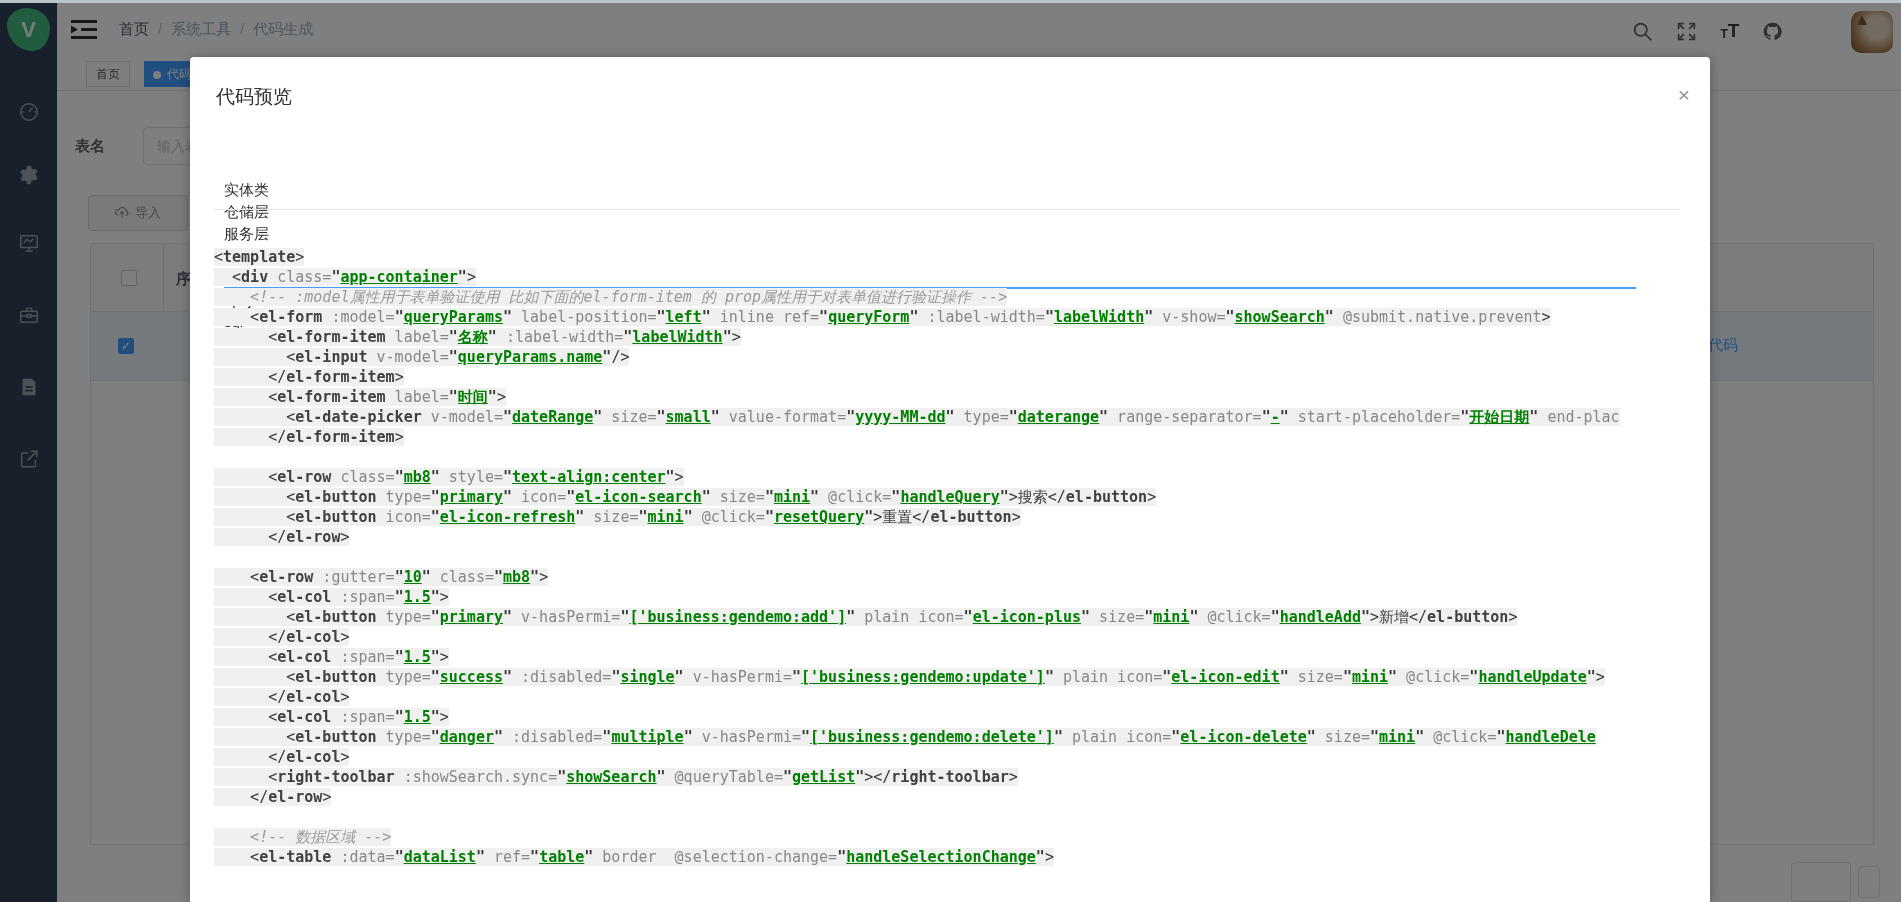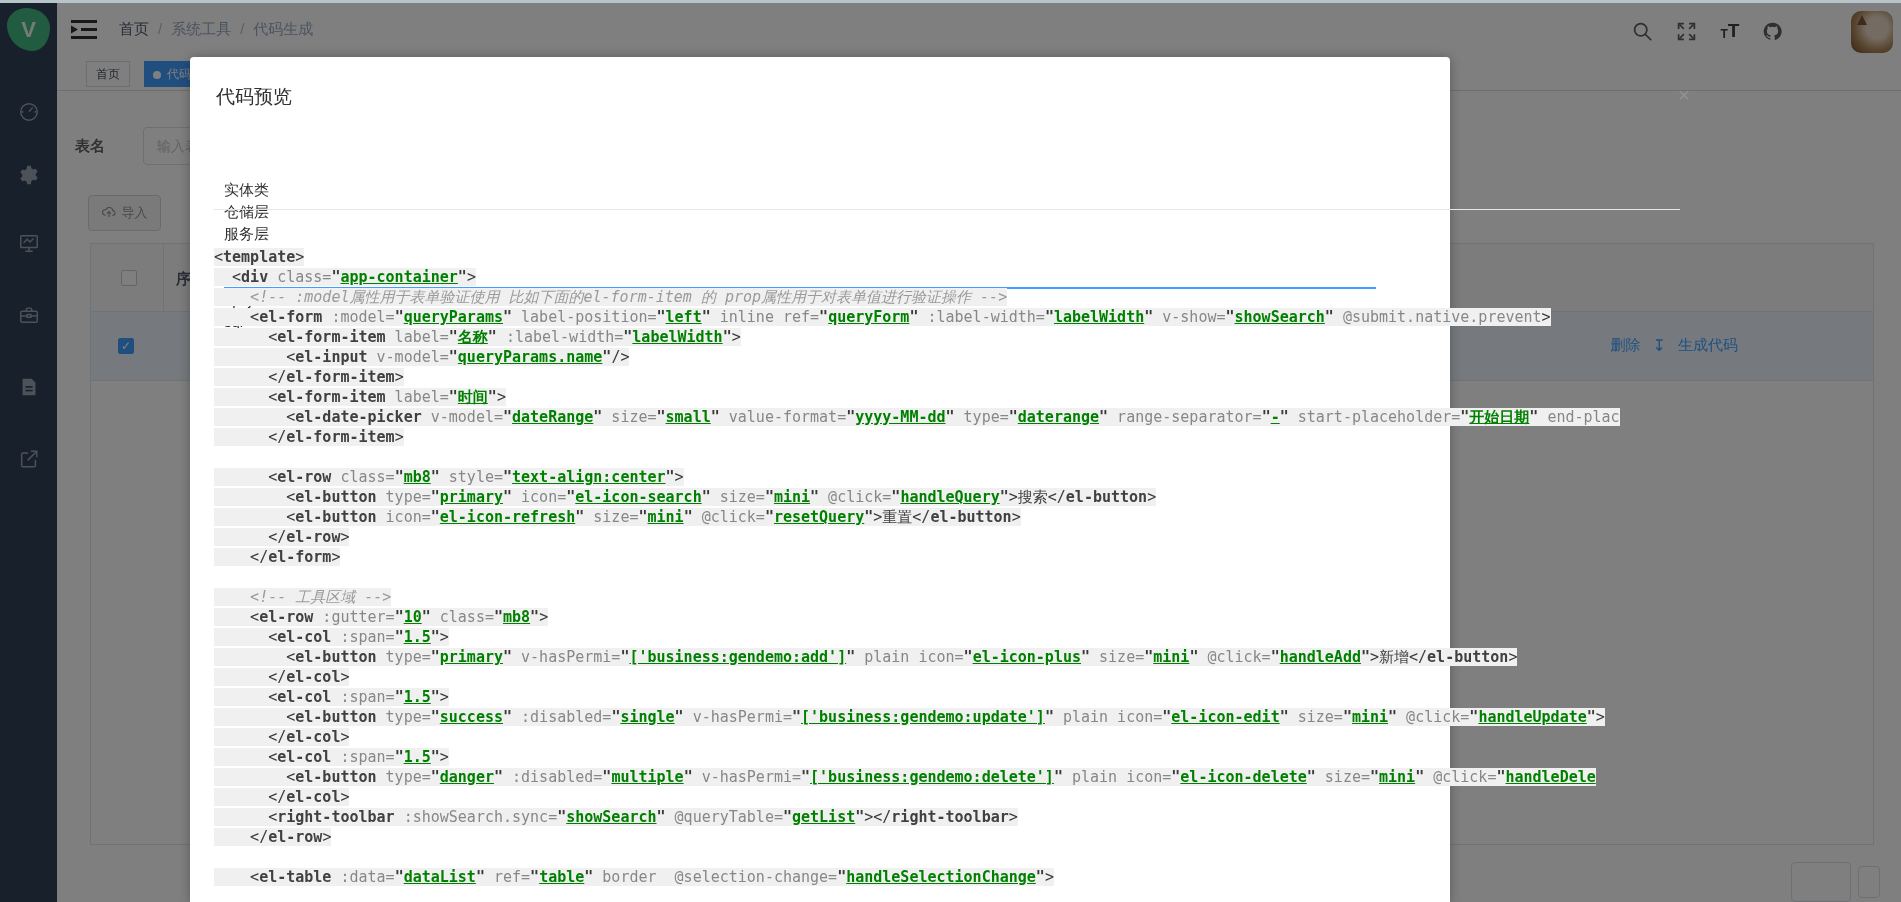--- a/index.html
+++ b/index.html
@@ -33,38 +33,38 @@
   .tagsview { position:absolute; left:57px; top:57px; right:0; height:34px; background:#fff; border-bottom:1px solid #d8dce5; z-index:1; }
   .tag { position:absolute; top:4px; height:26px; line-height:24px; padding:0 9px; font-size:12px;
     border:1px solid #d8dce5; background:#fff; color:#495060; cursor:pointer; }
   .tag.active { background:#409eff; border-color:#409eff; color:#fff; padding-left:22px; }
   .tag.active:before { content:""; position:absolute; left:8px; top:9px; width:8px; height:8px; border-radius:50%; background:#fff; }
 
   .content { position:absolute; left:57px; top:91px; right:0; bottom:0; background:#fff; z-index:1; }
   .form-label { position:absolute; left:18px; top:46px; font-size:15px; font-weight:bold; color:#606266;text-align:right; }
   .form-input { position:absolute; left:86px; top:36px; width:240px; height:38px; border:1px solid #dcdfe6; border-radius:4px;
     background:#fff; font-size:14px; color:#c0c4cc; padding:0 13px; line-height:36px; }
-  .btn-import { position:absolute; left:31px; top:104px; width:73px; height:36px; background:#f4f4f5; border:1px solid #d3d4d6;
+  .btn-import { position:absolute; left:31px; top:104px; width:100px; height:36px; background:#f4f4f5; border:1px solid #d3d4d6;
     border-radius:4px; color:#909399; font-size:13px; display:flex; align-items:center; justify-content:center; gap:6px; cursor:pointer; }
   .btn-import svg { width:14px; height:14px; stroke:#909399; fill:none; stroke-width:2; }
 
   .gen-table { position:absolute; left:33px; top:152px; width:1784px; height:602px; border:1px solid #dfe6ec; }
   .gt-header { position:absolute; left:0; top:0; width:100%; height:68px; background:#f8f8f9; border-bottom:1px solid #dfe6ec; }
   .gt-colsep { position:absolute; left:72px; top:0; width:1px; height:137px; background:#dfe6ec; }
   .checkbox { position:absolute; width:16px; height:16px; border:1px solid #c6cad1; border-radius:2px; background:#fff; }
   .checkbox.checked { background:#409eff; border-color:#409eff; color:#fff; font-size:12px; line-height:14px; text-align:center; }
   .gt-index-h { position:absolute; left:85px; top:26px; font-size:15px; font-weight:bold; color:#515a6e; }
   .gt-row-selected { position:absolute; left:0; top:68px; width:100%; height:69px; background:#ecf5ff; border-bottom:1px solid #dfe6ec; }
   .row-links { position:absolute; top:24px; right:135px; display:flex; align-items:center; gap:12px; color:#409eff; font-size:15px; }
   .row-links .lk { cursor:pointer; white-space:nowrap; }
   .pager-box { position:absolute; border:1px solid #dcdfe6; border-radius:4px; background:#fff; }
 
   
   .overlay { position:absolute; inset:0; background:rgba(0,0,0,0.5); z-index:50; }
-  .dialog { position:absolute; left:190px; top:57px; width:1260px; height:845px; background:#fff;
+  .dialog { position:absolute; left:190px; top:57px; width:1520px; height:845px; background:#fff;
     border-radius:4px 4px 0 0; z-index:100; box-shadow:0 1px 12px rgba(0,0,0,0.3); }
   .dlg-title { position:absolute; left:26px; top:27px; font-size:19px; color:#303133; }
   .dlg-close { position:absolute; left:1482px; top:26px; width:24px; height:24px; color:#909399; font-size:21px;
     line-height:24px; text-align:center; cursor:pointer; }
   .dlg-tabs { position:absolute; left:34px; top:122px; right:30px; height:31px; display:flex;flex-direction:column; }
   .dlg-tab { font-size:15px; color:#303133; margin-right:44px; height:31px; line-height:22px; cursor:pointer; position:relative; }
   .dlg-tab.active { color:#409eff; }
   .dlg-tab.active:after { content:""; position:absolute; left:0; bottom:0; height:2px; width:100%; background:#409eff; }
   .dlg-tabline { position:absolute; left:24px; top:152px; width:1466px; height:1px; background:#e4e7ed; }
 
@@ -255,33 +255,32 @@
         <div class="cl"><span class="bg"><span class="tk-p">        &lt;</span><span class="tk-t">el-input</span><span class="tk-a"> v-model=</span><span class="tk-q">"</span><span class="tk-v">queryParams.name</span><span class="tk-q">"</span><span class="tk-p">/&gt;</span></span></div>
         <div class="cl"><span class="bg"><span class="tk-p">      &lt;/</span><span class="tk-t">el-form-item</span><span class="tk-p">&gt;</span></span></div>
         <div class="cl"><span class="bg"><span class="tk-p">      &lt;</span><span class="tk-t">el-form-item</span><span class="tk-a"> label=</span><span class="tk-q">"</span><span class="tk-v">时间</span><span class="tk-q">"</span><span class="tk-p">&gt;</span></span></div>
         <div class="cl"><span class="bg"><span class="tk-p">        &lt;</span><span class="tk-t">el-date-picker</span><span class="tk-a"> v-model=</span><span class="tk-q">"</span><span class="tk-v">dateRange</span><span class="tk-q">"</span><span class="tk-a"> size=</span><span class="tk-q">"</span><span class="tk-v">small</span><span class="tk-q">"</span><span class="tk-a"> value-format=</span><span class="tk-q">"</span><span class="tk-v">yyyy-MM-dd</span><span class="tk-q">"</span><span class="tk-a"> type=</span><span class="tk-q">"</span><span class="tk-v">daterange</span><span class="tk-q">"</span><span class="tk-a"> range-separator=</span><span class="tk-q">"</span><span class="tk-v">-</span><span class="tk-q">"</span><span class="tk-a"> start-placeholder=</span><span class="tk-q">"</span><span class="tk-v">开始日期</span><span class="tk-q">"</span><span class="tk-a"> end-plac</span></span></div>
         <div class="cl"><span class="bg"><span class="tk-p">      &lt;/</span><span class="tk-t">el-form-item</span><span class="tk-p">&gt;</span></span></div>
         <div class="cl"></div>
         <div class="cl"><span class="bg"><span class="tk-p">      &lt;</span><span class="tk-t">el-row</span><span class="tk-a"> class=</span><span class="tk-q">"</span><span class="tk-v">mb8</span><span class="tk-q">"</span><span class="tk-a"> style=</span><span class="tk-q">"</span><span class="tk-v">text-align:center</span><span class="tk-q">"</span><span class="tk-p">&gt;</span></span></div>
         <div class="cl"><span class="bg"><span class="tk-p">        &lt;</span><span class="tk-t">el-button</span><span class="tk-a"> type=</span><span class="tk-q">"</span><span class="tk-v">primary</span><span class="tk-q">"</span><span class="tk-a"> icon=</span><span class="tk-q">"</span><span class="tk-v">el-icon-search</span><span class="tk-q">"</span><span class="tk-a"> size=</span><span class="tk-q">"</span><span class="tk-v">mini</span><span class="tk-q">"</span><span class="tk-a"> @click=</span><span class="tk-q">"</span><span class="tk-v">handleQuery</span><span class="tk-q">"</span><span class="tk-p">&gt;</span><span class="tk-x">搜索</span><span class="tk-p">&lt;/</span><span class="tk-t">el-button</span><span class="tk-p">&gt;</span></span></div>
         <div class="cl"><span class="bg"><span class="tk-p">        &lt;</span><span class="tk-t">el-button</span><span class="tk-a"> icon=</span><span class="tk-q">"</span><span class="tk-v">el-icon-refresh</span><span class="tk-q">"</span><span class="tk-a"> size=</span><span class="tk-q">"</span><span class="tk-v">mini</span><span class="tk-q">"</span><span class="tk-a"> @click=</span><span class="tk-q">"</span><span class="tk-v">resetQuery</span><span class="tk-q">"</span><span class="tk-p">&gt;</span><span class="tk-x">重置</span><span class="tk-p">&lt;/</span><span class="tk-t">el-button</span><span class="tk-p">&gt;</span></span></div>
         <div class="cl"><span class="bg"><span class="tk-p">      &lt;/</span><span class="tk-t">el-row</span><span class="tk-p">&gt;</span></span></div>
-        <div class="cl"><span class="bg"><span class="tk-p">    &lt;/</span><span class="tk-t">el-form</span><span class="tk-p">&gt;</span></span></div>
         <div class="cl"></div>
-        <div class="cl"><span class="bg"><span class="tk-c">    &lt;!-- 工具区域 --&gt;</span></span></div>
         <div class="cl"><span class="bg"><span class="tk-p">    &lt;</span><span class="tk-t">el-row</span><span class="tk-a"> :gutter=</span><span class="tk-q">"</span><span class="tk-v">10</span><span class="tk-q">"</span><span class="tk-a"> class=</span><span class="tk-q">"</span><span class="tk-v">mb8</span><span class="tk-q">"</span><span class="tk-p">&gt;</span></span></div>
         <div class="cl"><span class="bg"><span class="tk-p">      &lt;</span><span class="tk-t">el-col</span><span class="tk-a"> :span=</span><span class="tk-q">"</span><span class="tk-v">1.5</span><span class="tk-q">"</span><span class="tk-p">&gt;</span></span></div>
         <div class="cl"><span class="bg"><span class="tk-p">        &lt;</span><span class="tk-t">el-button</span><span class="tk-a"> type=</span><span class="tk-q">"</span><span class="tk-v">primary</span><span class="tk-q">"</span><span class="tk-a"> v-hasPermi=</span><span class="tk-q">"</span><span class="tk-v">['business:gendemo:add']</span><span class="tk-q">"</span><span class="tk-a"> plain icon=</span><span class="tk-q">"</span><span class="tk-v">el-icon-plus</span><span class="tk-q">"</span><span class="tk-a"> size=</span><span class="tk-q">"</span><span class="tk-v">mini</span><span class="tk-q">"</span><span class="tk-a"> @click=</span><span class="tk-q">"</span><span class="tk-v">handleAdd</span><span class="tk-q">"</span><span class="tk-p">&gt;</span><span class="tk-x">新增</span><span class="tk-p">&lt;/</span><span class="tk-t">el-button</span><span class="tk-p">&gt;</span></span></div>
         <div class="cl"><span class="bg"><span class="tk-p">      &lt;/</span><span class="tk-t">el-col</span><span class="tk-p">&gt;</span></span></div>
         <div class="cl"><span class="bg"><span class="tk-p">      &lt;</span><span class="tk-t">el-col</span><span class="tk-a"> :span=</span><span class="tk-q">"</span><span class="tk-v">1.5</span><span class="tk-q">"</span><span class="tk-p">&gt;</span></span></div>
         <div class="cl"><span class="bg"><span class="tk-p">        &lt;</span><span class="tk-t">el-button</span><span class="tk-a"> type=</span><span class="tk-q">"</span><span class="tk-v">success</span><span class="tk-q">"</span><span class="tk-a"> :disabled=</span><span class="tk-q">"</span><span class="tk-v">single</span><span class="tk-q">"</span><span class="tk-a"> v-hasPermi=</span><span class="tk-q">"</span><span class="tk-v">['business:gendemo:update']</span><span class="tk-q">"</span><span class="tk-a"> plain icon=</span><span class="tk-q">"</span><span class="tk-v">el-icon-edit</span><span class="tk-q">"</span><span class="tk-a"> size=</span><span class="tk-q">"</span><span class="tk-v">mini</span><span class="tk-q">"</span><span class="tk-a"> @click=</span><span class="tk-q">"</span><span class="tk-v">handleUpdate</span><span class="tk-q">"</span><span class="tk-p">&gt;</span></span></div>
         <div class="cl"><span class="bg"><span class="tk-p">      &lt;/</span><span class="tk-t">el-col</span><span class="tk-p">&gt;</span></span></div>
         <div class="cl"><span class="bg"><span class="tk-p">      &lt;</span><span class="tk-t">el-col</span><span class="tk-a"> :span=</span><span class="tk-q">"</span><span class="tk-v">1.5</span><span class="tk-q">"</span><span class="tk-p">&gt;</span></span></div>
         <div class="cl"><span class="bg"><span class="tk-p">        &lt;</span><span class="tk-t">el-button</span><span class="tk-a"> type=</span><span class="tk-q">"</span><span class="tk-v">danger</span><span class="tk-q">"</span><span class="tk-a"> :disabled=</span><span class="tk-q">"</span><span class="tk-v">multiple</span><span class="tk-q">"</span><span class="tk-a"> v-hasPermi=</span><span class="tk-q">"</span><span class="tk-v">['business:gendemo:delete']</span><span class="tk-q">"</span><span class="tk-a"> plain icon=</span><span class="tk-q">"</span><span class="tk-v">el-icon-delete</span><span class="tk-q">"</span><span class="tk-a"> size=</span><span class="tk-q">"</span><span class="tk-v">mini</span><span class="tk-q">"</span><span class="tk-a"> @click=</span><span class="tk-q">"</span><span class="tk-v">handleDele</span></span></div>
         <div class="cl"><span class="bg"><span class="tk-p">      &lt;/</span><span class="tk-t">el-col</span><span class="tk-p">&gt;</span></span></div>
         <div class="cl"><span class="bg"><span class="tk-p">      &lt;</span><span class="tk-t">right-toolbar</span><span class="tk-a"> :showSearch.sync=</span><span class="tk-q">"</span><span class="tk-v">showSearch</span><span class="tk-q">"</span><span class="tk-a"> @queryTable=</span><span class="tk-q">"</span><span class="tk-v">getList</span><span class="tk-q">"</span><span class="tk-p">&gt;&lt;/</span><span class="tk-t">right-toolbar</span><span class="tk-p">&gt;</span></span></div>
         <div class="cl"><span class="bg"><span class="tk-p">    &lt;/</span><span class="tk-t">el-row</span><span class="tk-p">&gt;</span></span></div>
         <div class="cl"></div>
+        <div class="cl"><span class="bg"><span class="tk-c">    &lt;!-- 数据区域 --&gt;</span></span></div>
         <div class="cl"><span class="bg"><span class="tk-p">    &lt;</span><span class="tk-t">el-table</span><span class="tk-a"> :data=</span><span class="tk-q">"</span><span class="tk-v">dataList</span><span class="tk-q">"</span><span class="tk-a"> ref=</span><span class="tk-q">"</span><span class="tk-v">table</span><span class="tk-q">"</span><span class="tk-a"> border  @selection-change=</span><span class="tk-q">"</span><span class="tk-v">handleSelectionChange</span><span class="tk-q">"</span><span class="tk-p">&gt;</span></span></div>
       </div>
   </div>
 
 </div>
 
 </body></html>

